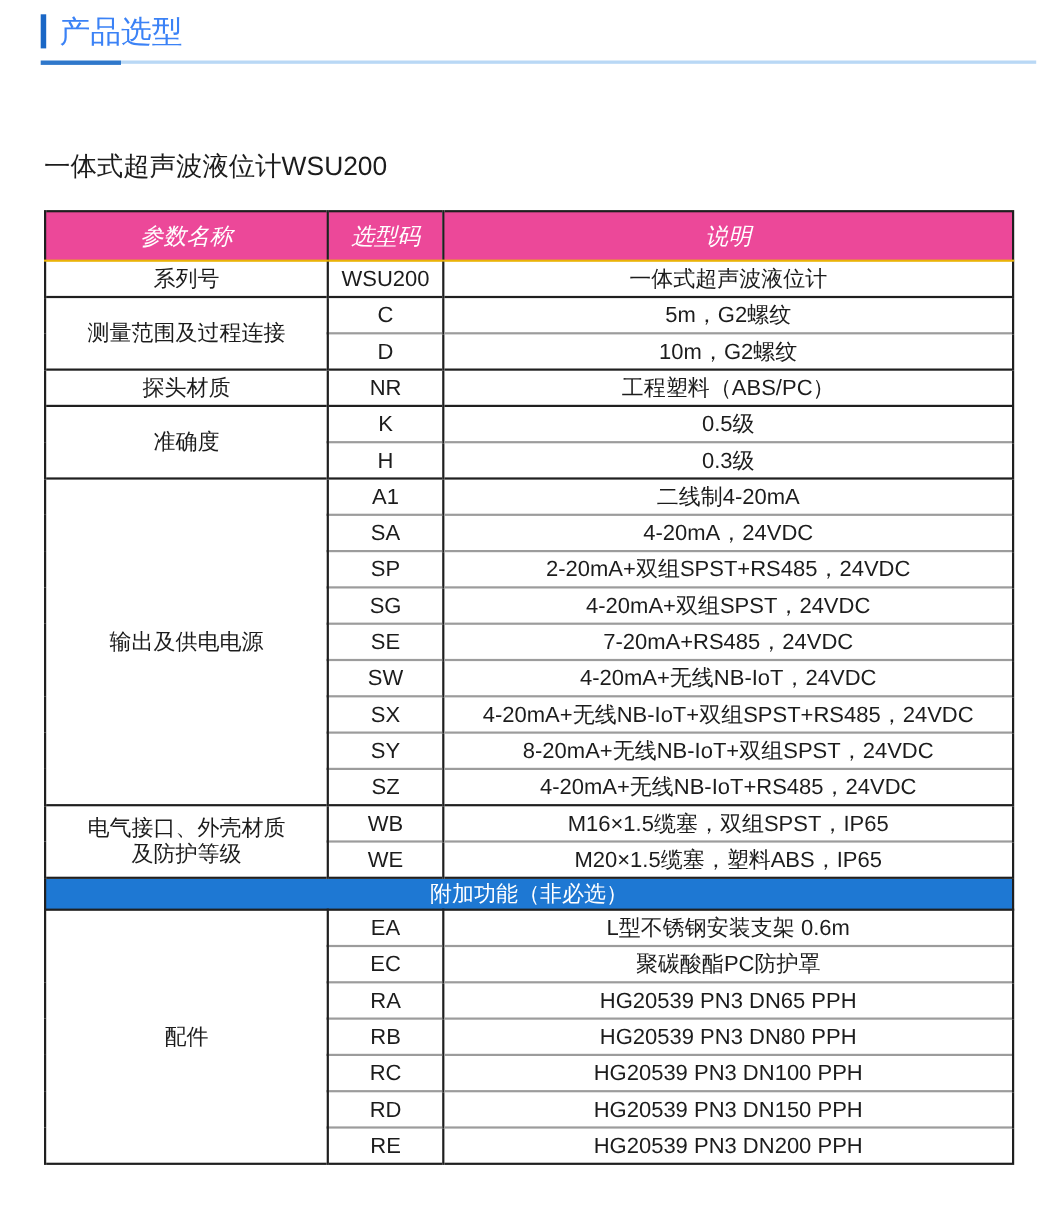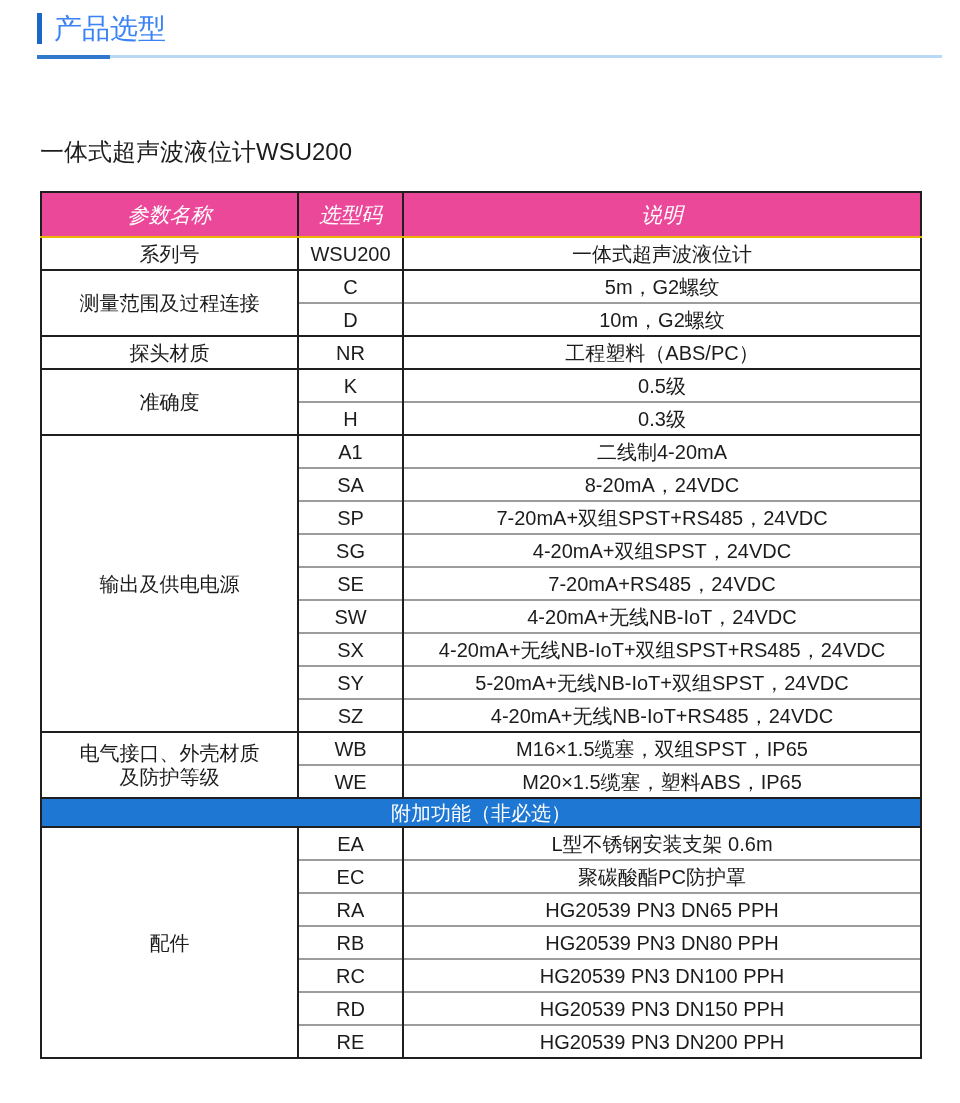--- a/index.html
+++ b/index.html
@@ -145,45 +145,45 @@
       <td>0.3级</td>
     </tr>
 
     <tr class="sec-start">
       <td class="param" rowspan="9">输出及供电电源</td>
       <td>A1</td>
       <td>二线制4-20mA</td>
     </tr>
     <tr class="sub">
       <td>SA</td>
-      <td>8-20mA，24VDC</td>
+      <td>4-20mA，24VDC</td>
     </tr>
     <tr class="sub">
       <td>SP</td>
-      <td>7-20mA+双组SPST+RS485，24VDC</td>
+      <td>2-20mA+双组SPST+RS485，24VDC</td>
     </tr>
     <tr class="sub">
       <td>SG</td>
       <td>4-20mA+双组SPST，24VDC</td>
     </tr>
     <tr class="sub">
       <td>SE</td>
       <td>7-20mA+RS485，24VDC</td>
     </tr>
     <tr class="sub">
       <td>SW</td>
       <td>4-20mA+无线NB-IoT，24VDC</td>
     </tr>
     <tr class="sub">
       <td>SX</td>
       <td>4-20mA+无线NB-IoT+双组SPST+RS485，24VDC</td>
     </tr>
     <tr class="sub">
       <td>SY</td>
-      <td>5-20mA+无线NB-IoT+双组SPST，24VDC</td>
+      <td>8-20mA+无线NB-IoT+双组SPST，24VDC</td>
     </tr>
     <tr class="sub">
       <td>SZ</td>
       <td>4-20mA+无线NB-IoT+RS485，24VDC</td>
     </tr>
 
     <tr class="sec-start">
       <td class="param" rowspan="2">电气接口、外壳材质
 及防护等级</td>
       <td>WB</td>

